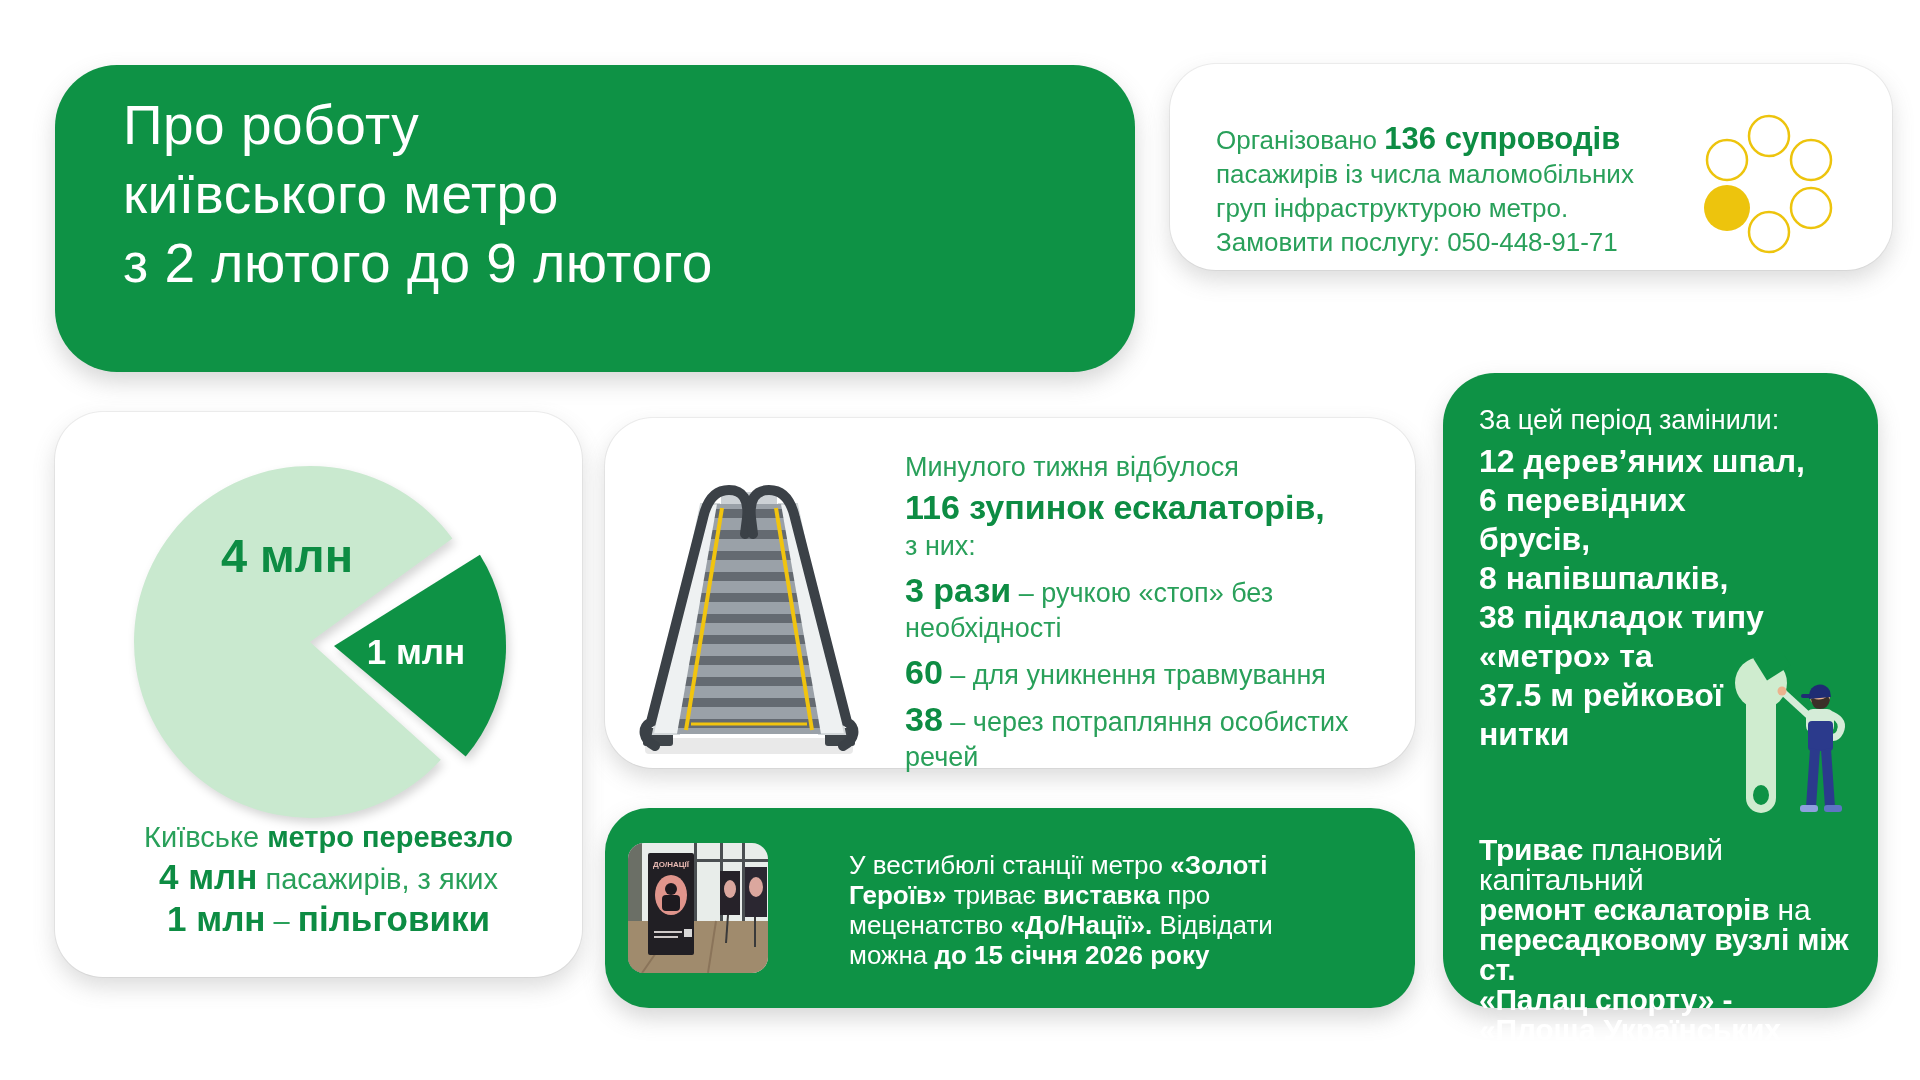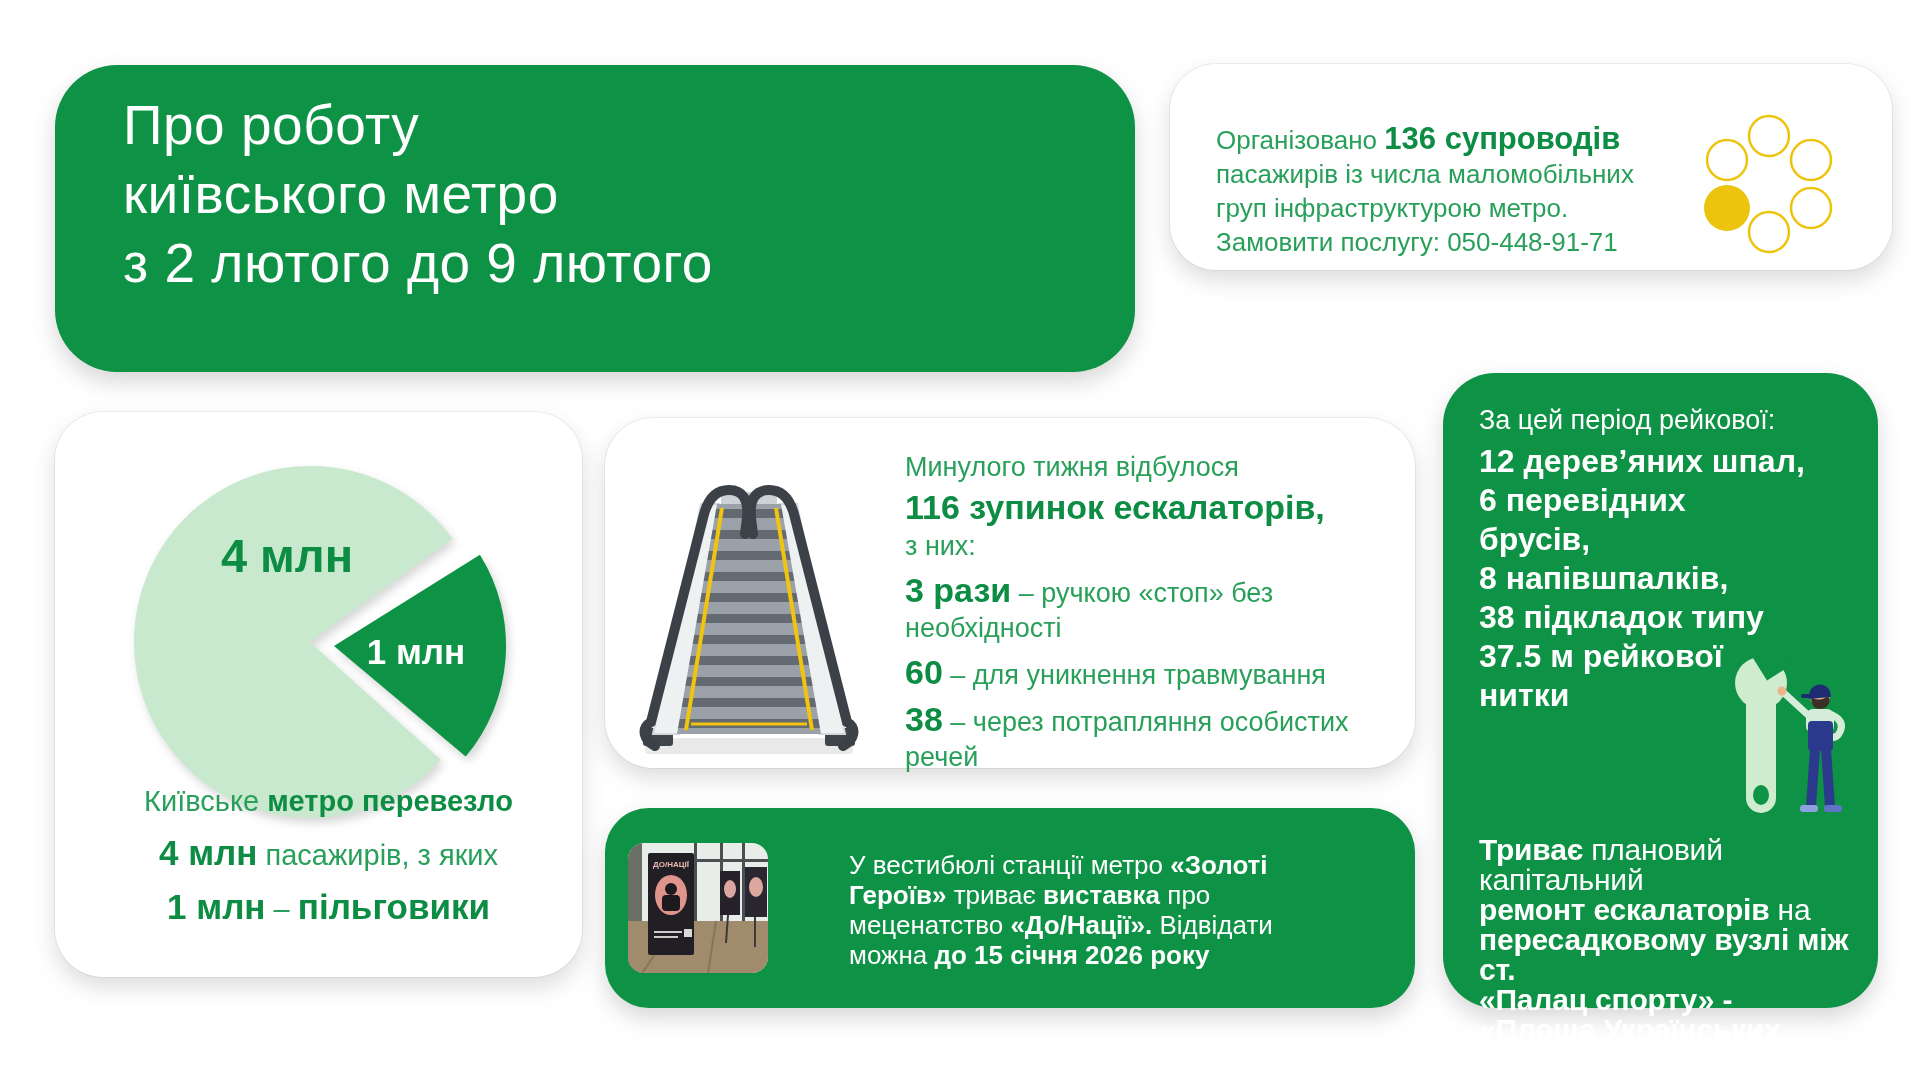--- a/index.html
+++ b/index.html
@@ -33,21 +33,21 @@
   .access-text .bl{font-weight:800;font-size:31px;color:var(--green-dark-text);}
   .dots-svg{position:absolute;right:48px;top:44px;width:150px;height:150px;}
 
   
   .pie-card{left:55px;top:412px;width:527px;height:565px;border-radius:48px;}
   .pie-svg{position:absolute;left:20px;top:30px;width:490px;height:400px;}
   .pie-svg path{filter:drop-shadow(3px 5px 5px rgba(0,0,0,.16));}
   .pie-label-total{font-size:47px;font-weight:800;fill:var(--green-dark-text);}
   .pie-label-part{font-size:35px;font-weight:800;fill:#ffffff;}
   .pie-caption{position:absolute;left:0;right:0;bottom:36px;text-align:center;}
-  .pie-caption p{margin:12px;font-size:29px;line-height:40px;color:var(--green-text);padding-left:20px;}
+  .pie-caption p{margin:0;font-size:29px;line-height:40px;color:var(--green-text);padding-left:20px;}
   .pie-caption .b{font-weight:800;color:var(--green-dark-text);}
   .pie-caption .bb{font-weight:800;font-size:35px;color:var(--green-dark-text);}
 
   
   .esc-card{left:605px;top:418px;width:810px;height:350px;border-radius:48px;}
   .esc-svg{position:absolute;left:34px;top:16px;width:220px;height:320px;}
   .esc-text{position:absolute;left:300px;top:32px;width:490px;}
   .esc-text p{margin:0;font-size:27px;line-height:35px;color:var(--green-text);}
   .esc-text p.t-head{font-size:34px;line-height:44px;font-weight:800;color:var(--green-dark-text);}
   .esc-text p.gap{margin-top:9px;}
@@ -185,27 +185,28 @@
     </svg>
     <div class="exh-text">
       <p><span>У вестибюлі станції метро </span><span class="b">«Золоті</span></p>
       <p><span class="b">Героїв»</span><span> триває </span><span class="b">виставка</span><span> про</span></p>
       <p><span>меценатство </span><span class="b">«До/Нації».</span><span> Відвідати</span></p>
       <p><span>можна </span><span class="b">до 15 січня 2026 року</span></p>
     </div>
   </section>
 
   <section class="abs greenblock shadowed maint-panel">
-    <p class="m-intro">За цей період рейкової:</p>
+    <p class="m-intro">За цей період замінили:</p>
     <div class="m-lines">
       <p>12 дерев’яних шпал,</p>
       <p>6 перевідних</p>
       <p>брусів,</p>
       <p>8 напівшпалків,</p>
       <p>38 підкладок типу</p>
+      <p>«метро» та</p>
       <p>37.5 м рейкової</p>
       <p>нитки</p>
     </div>
     <svg class="worker-svg" viewBox="0 0 140 175">
 
       <circle cx="33" cy="28" r="26" fill="#cfeccf"></circle>
       <rect x="30" y="-6" width="28" height="26" fill="#0e9245" transform="rotate(-32 44 7)"></rect>
       <rect x="18" y="26" width="30" height="132" rx="15" fill="#cfeccf"></rect>
       <ellipse cx="33" cy="140" rx="8" ry="10" fill="#0e9245"></ellipse>
 

